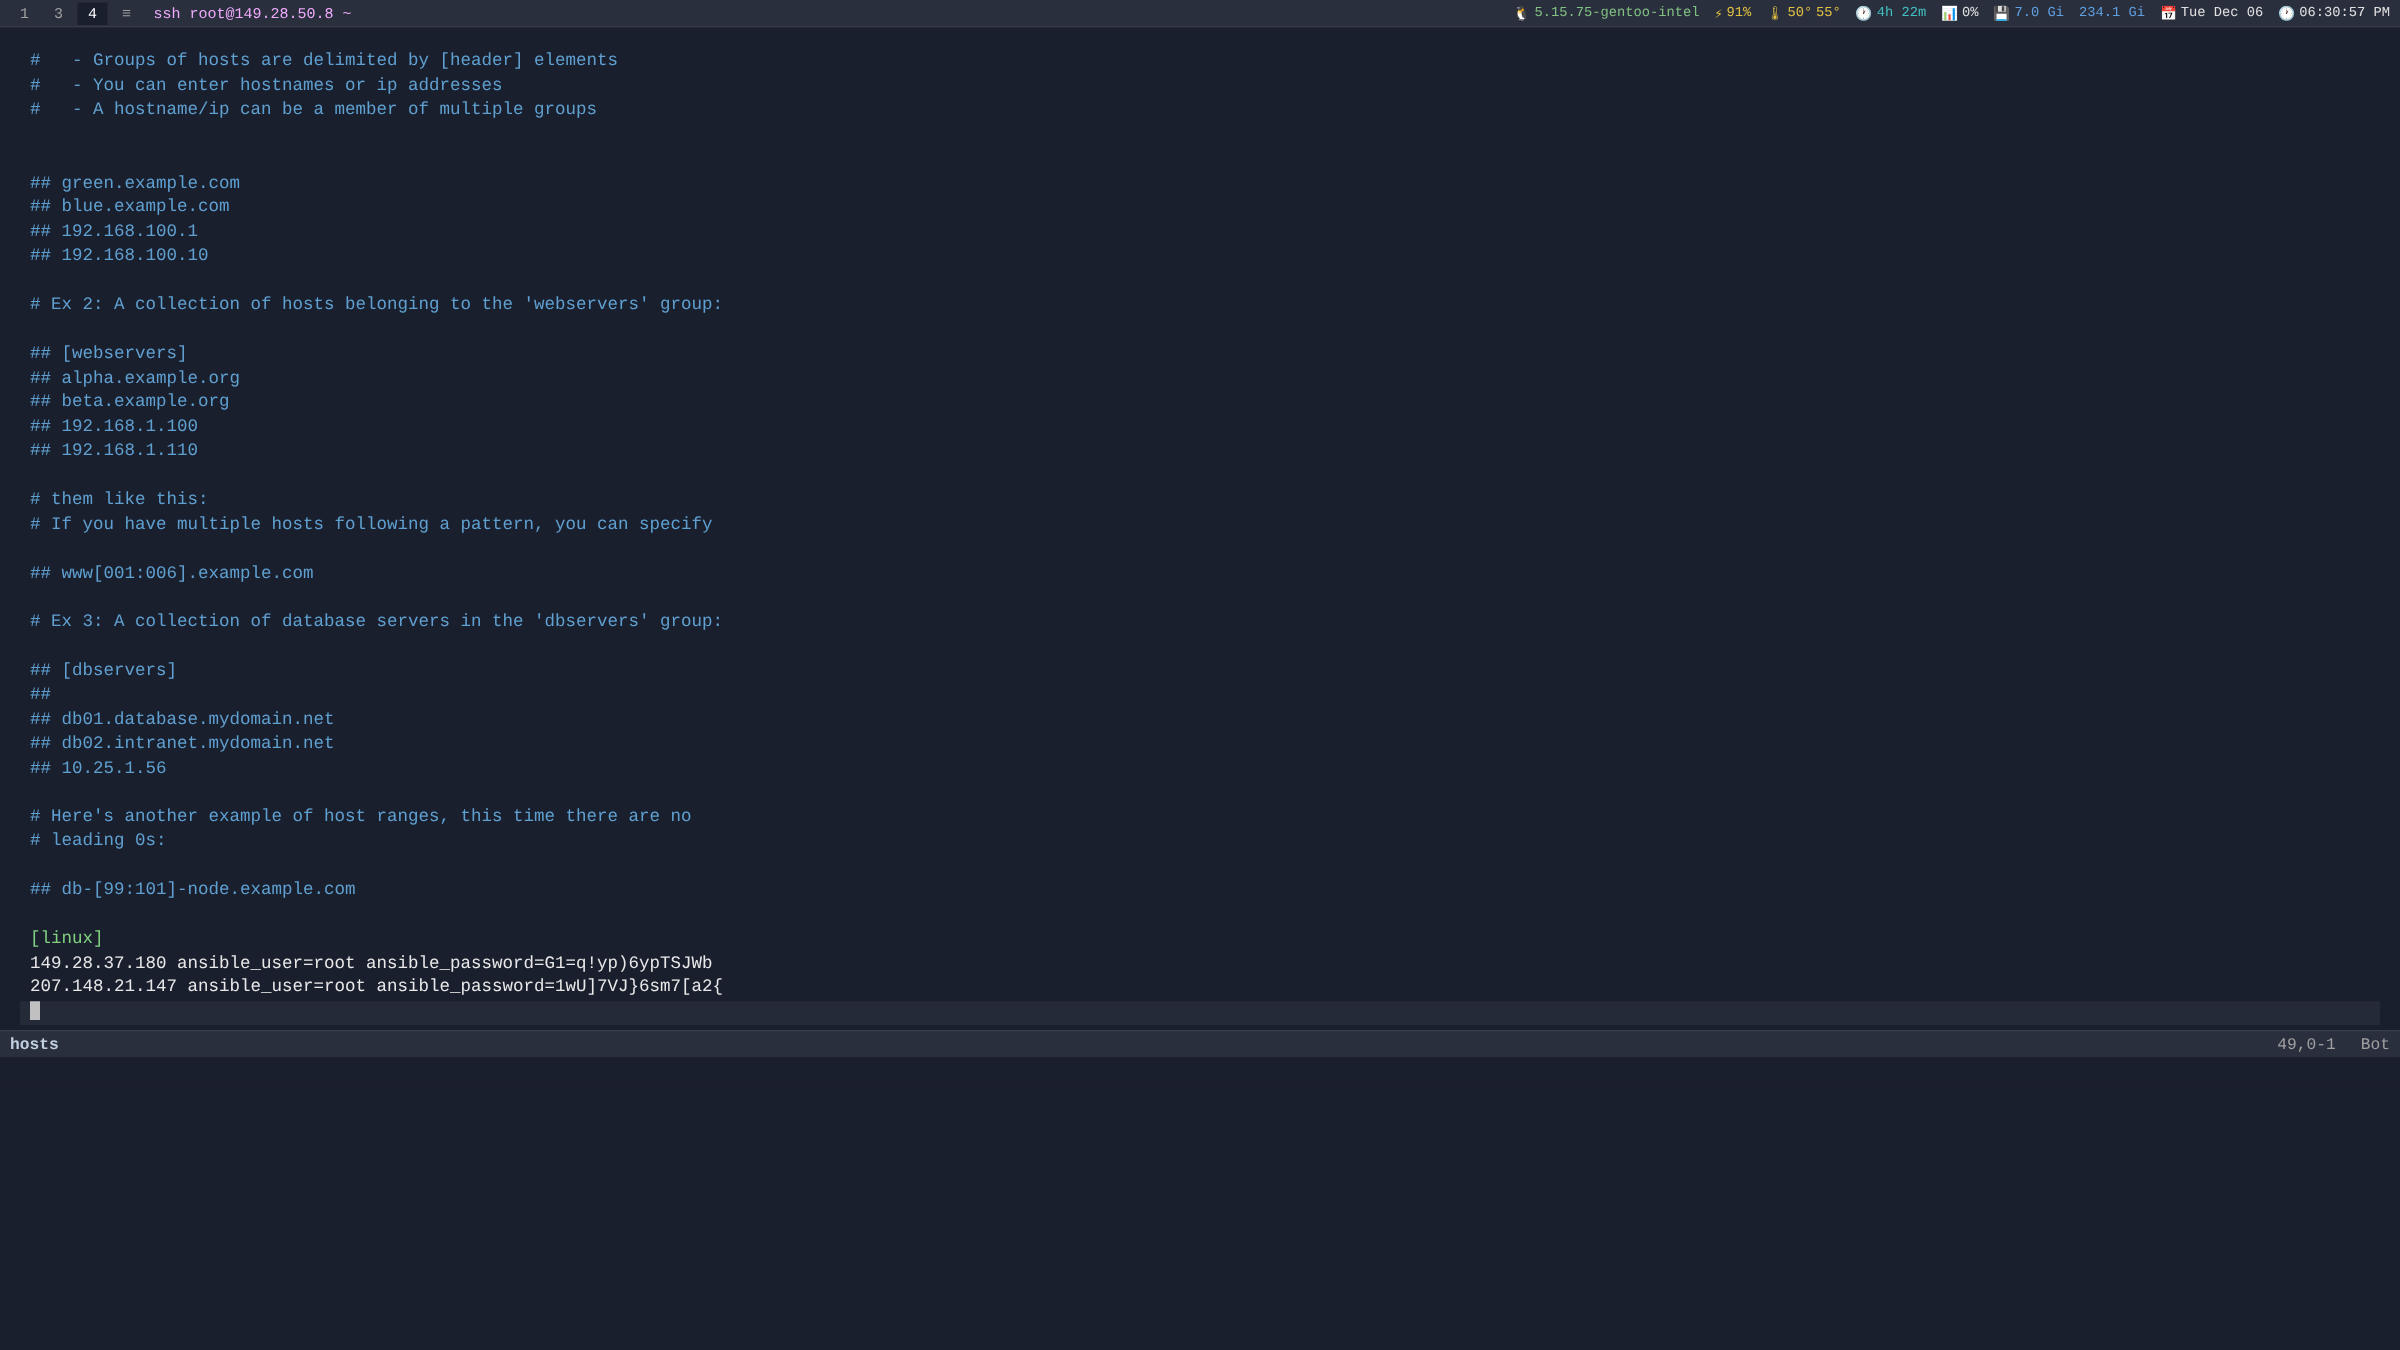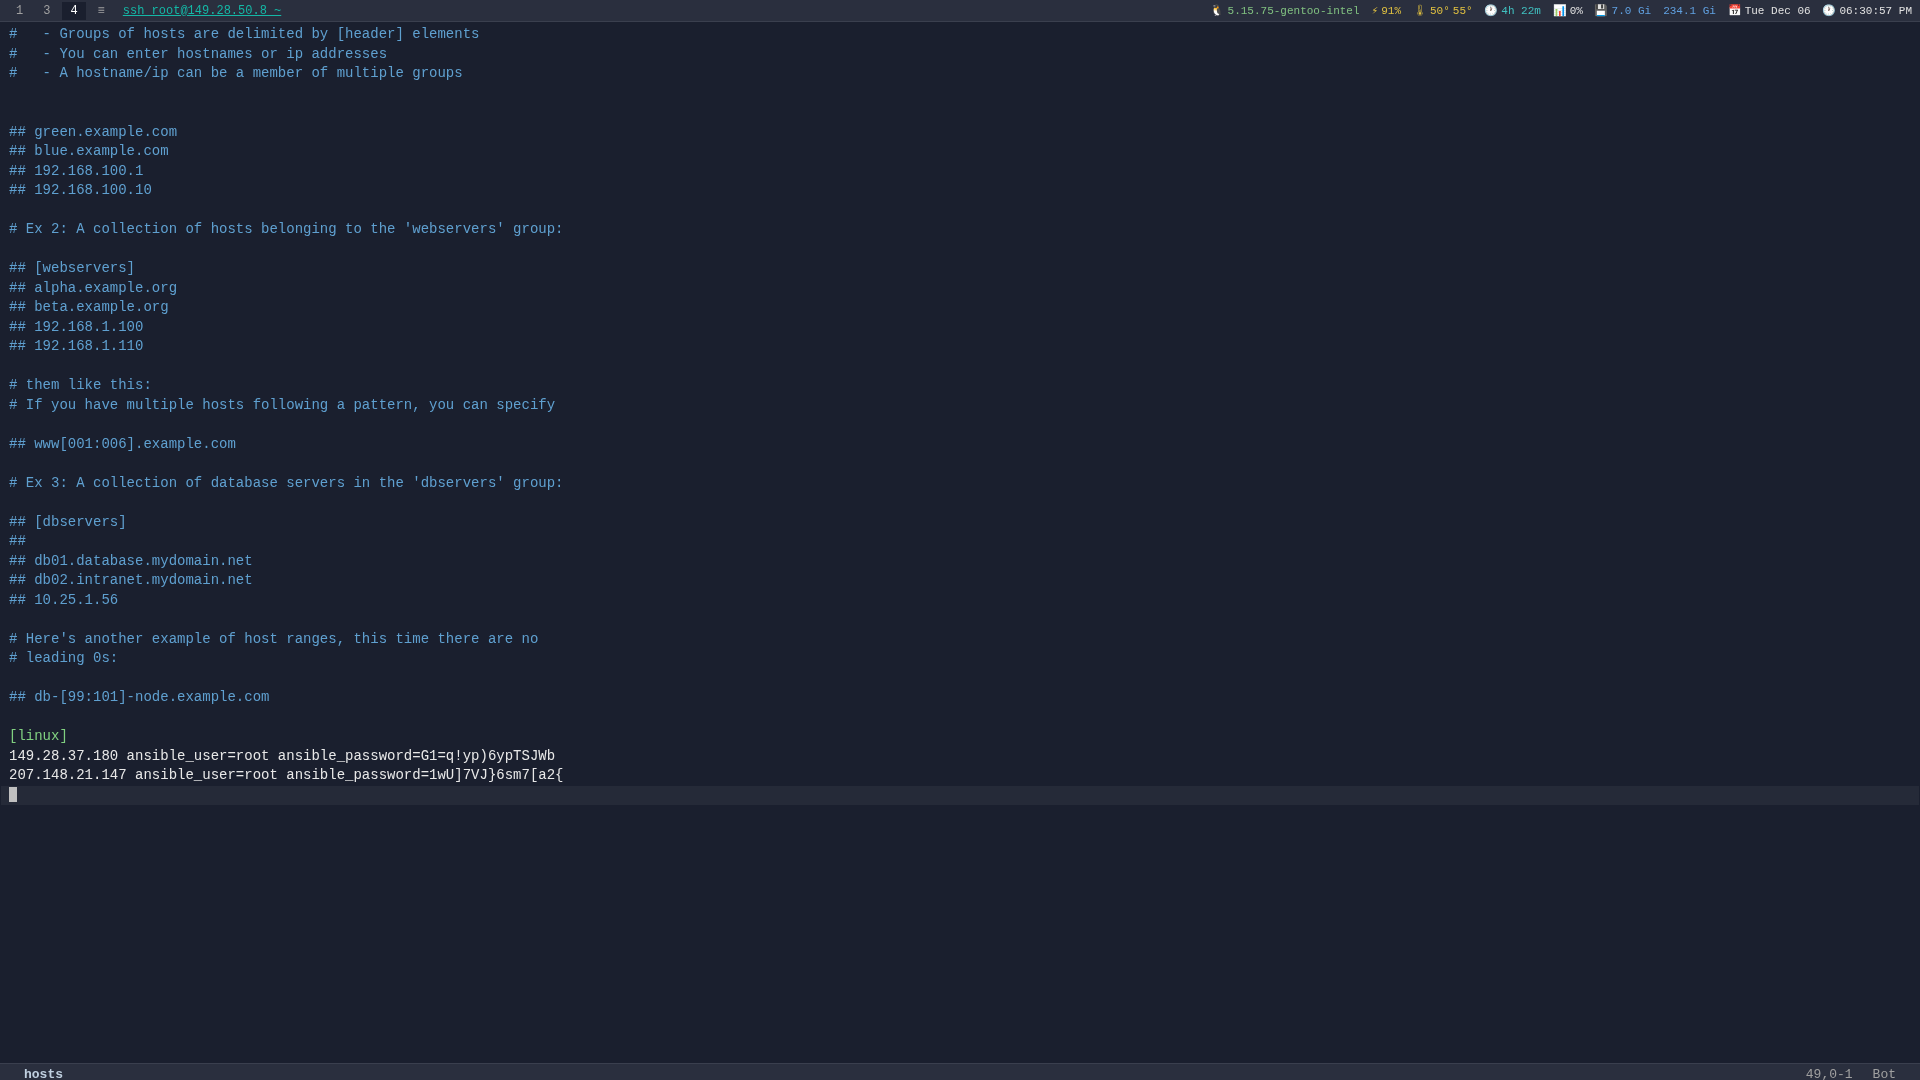--- a/index.html
+++ b/index.html
@@ -48,22 +48,21 @@
       color: #a0a0a0;
       cursor: pointer;
     }
 
     .tab.active {
       color: #ffffff;
       background-color: #1a1f2e;
     }
 
     #titlebar-title {
-      color: #14b8a6;
-      text-decoration: underline;
+      color: #f0abfc;
     }
 
     #titlebar-right {
       display: flex;
       align-items: center;
       gap: 12px;
       font-size: 11px;
       color: #a0b0c0;
     }
 
@@ -74,23 +73,23 @@
     }
 
     .status-green { color: #80c080; }
     .status-yellow { color: #e0c040; }
     .status-blue { color: #60a0e0; }
     .status-cyan { color: #40c0c0; }
     .status-white { color: #e0e0e0; }
 
     #editor {
       width: 1920px;
-      height: 1041px;
-      background-color: #1a1f2e;
-      padding: 1px;
+      height: 802px;
+      background-color: #1a1f2e;
+      padding: 16px;
       overflow: hidden;
       position: relative;
     }
 
     #content {
       padding: 2px 0;
       line-height: 19.5px;
     }
 
     .line {
@@ -133,21 +132,21 @@
     @keyframes blink {
       50% { opacity: 0; }
     }
 
     #statusbar {
       height: 22px;
       background-color: #2a2f3e;
       display: flex;
       align-items: center;
       justify-content: space-between;
-      padding: 0 24px;
+      padding: 0 8px;
       border-top: 1px solid #3a3f4e;
       font-size: 13px;
     }
 
     #statusbar-left {
       color: #c0d0e0;
       font-weight: bold;
     }
 
     #statusbar-right {

